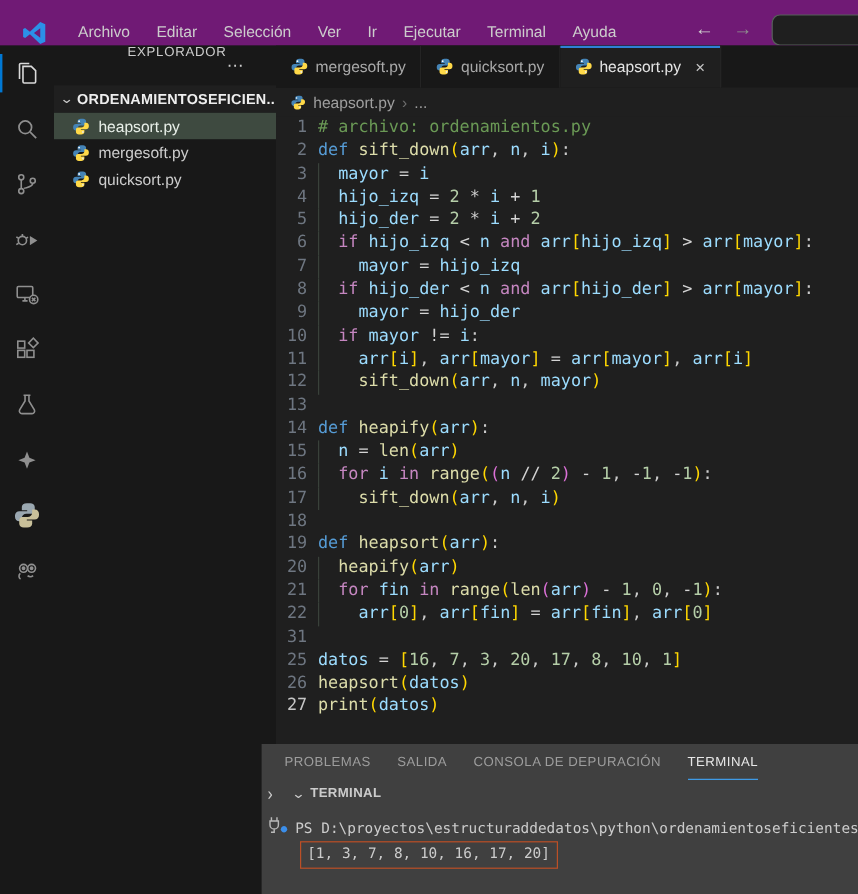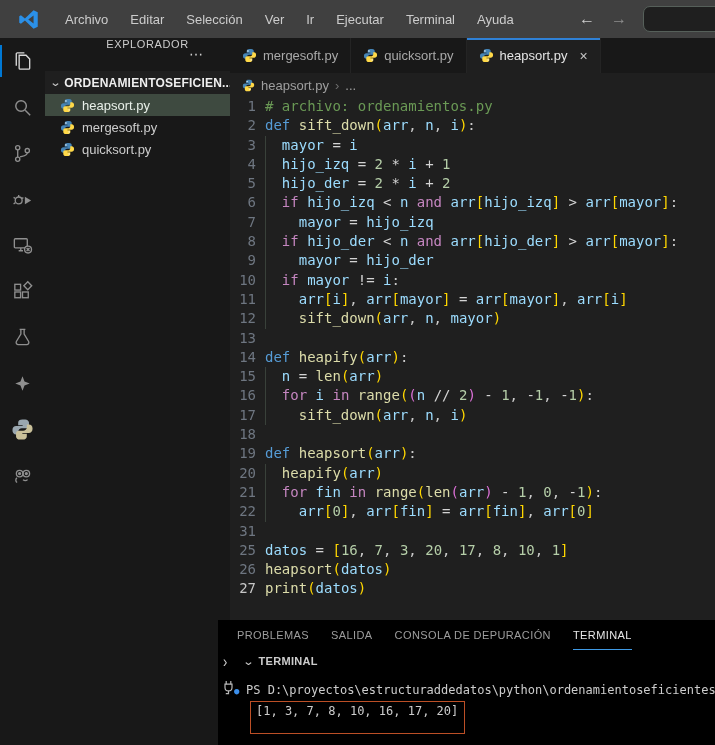--- a/index.html
+++ b/index.html
@@ -2,22 +2,22 @@
 <html><head>
 <meta charset="utf-8">
 <style>
   html,body{margin:0;padding:0;}
   body{
     width:715px;height:745px;position:relative;overflow:hidden;
     background:#181818;font-family:"Liberation Sans",sans-serif;
     -webkit-font-smoothing:antialiased;
   }
   
-  .titlebar{position:absolute;left:0;top:0;width:715px;height:38px;background:#404040;
-    display:flex;align-items:center;overflow:hidden;}
+  .titlebar{position:absolute;left:0;top:0;width:715px;height:38px;background:#701a75;
+    display:flex;align-items:flex-end;overflow:hidden;}
   .vslogo{width:21px;height:21px;margin:0 17px 0 18px;flex:0 0 auto;}
   .menus{display:flex;gap:4px;}
   .menu-item{color:#cccccc;font-size:13px;padding:4px 9px;border-radius:5px;cursor:default;}
   .nav-arrows{margin-left:auto;display:flex;gap:16px;align-items:center;padding-right:14px;}
   .arrow{font-size:16px;line-height:1;}
   .arrow.back{color:#cfcfcf}
   .arrow.fwd{color:#8f8f8f}
   .command-center{width:90px;height:24px;border:1px solid #56605a;border-radius:7px;background:#1f1f1f;margin-right:-34px;}
   
   .activitybar{position:absolute;left:0;top:38px;width:45px;height:707px;background:#181818;
@@ -54,37 +54,37 @@
     font-size:14px;line-height:19.3px;}
   .code-line{display:flex;height:19.3px;white-space:pre;}
   .ln{width:35px;flex:0 0 auto;text-align:right;padding-right:9px;box-sizing:border-box;color:#6e7681;}
   .ln.activeln{color:#c6c6c6;}
   .lc{position:relative;flex:1;color:#cccccc;}
   .guide{position:absolute;left:0;top:0;bottom:0;width:1px;background:#39413a;}
   .tk-cm{color:#6A9955}.tk-kw{color:#569CD6}.tk-ctl{color:#C586C0}.tk-fn{color:#DCDCAA}
   .tk-v{color:#9CDCFE}.tk-n{color:#B5CEA8}.tk-op{color:#d4d4d4}
   .tk-b1{color:#FFD700}.tk-b2{color:#DA70D6}.tk-txt{color:#cccccc}
   
-  .panel{position:absolute;left:218px;top:620px;width:497px;height:125px;background:#000000;z-index:5;overflow:hidden;}
+  .panel{position:absolute;left:218px;top:620px;width:497px;height:125px;background:#404040;z-index:5;overflow:hidden;}
   .panel-tabs{display:flex;gap:22px;padding-left:19px;height:30px;align-items:stretch;font-size:11px;
     letter-spacing:.4px;color:#9d9d9d;}
   .panel-tab{display:flex;align-items:center;}
   .panel-tab.active{color:#e7e7e7;box-shadow:inset 0 -1px 0 #3f9ae5;}
   .term-head{display:flex;align-items:center;height:22px;color:#cccccc;}
   .pexp{margin-left:5px;font-size:13px;transform:scaleY(1.2);}
   .tcaret{margin-left:17px;font-size:11px;transform:scaleX(1.3);}
   .term-section-label{margin-left:5px;font-size:11px;font-weight:bold;letter-spacing:.3px;}
   .plug{position:absolute;left:4px;top:60px;color:#b9b9b9;}
   .term-body{margin-top:9px;font-family:"DejaVu Sans Mono",monospace;font-size:12px;color:#cccccc;line-height:19px;}
   .trow{white-space:pre;position:relative;padding-left:28px;}
   .trow.cont{padding-left:40px;}
   .trow.boxed{padding-left:32px;}
   .tdot{position:absolute;left:16px;top:1px;color:#3b8eea;font-size:9px;}
   .tlink{text-decoration:underline;}
-  .outbox{display:inline-block;border:1px solid #bc4f26;padding:0 6px 12px 5px;margin-top:1px;}
+  .outbox{display:inline-block;border:1px solid #bc4f26;padding:0 6px 2px 5px;margin-top:1px;}
 </style>
 </head>
 <body>
 
 <div class="titlebar">
   <svg class="vslogo" viewBox="0 0 100 100">
     <path fill="#2b90e8" d="M74 6 33 45 14 30 6 34v32l8 4 19-15 41 39 20-9V15L74 6zM74 31v38L49 50 74 31z" fill-rule="evenodd"></path>
   </svg>
   <div class="menus" id="menus">
       <div class="menu-item">Archivo</div>

